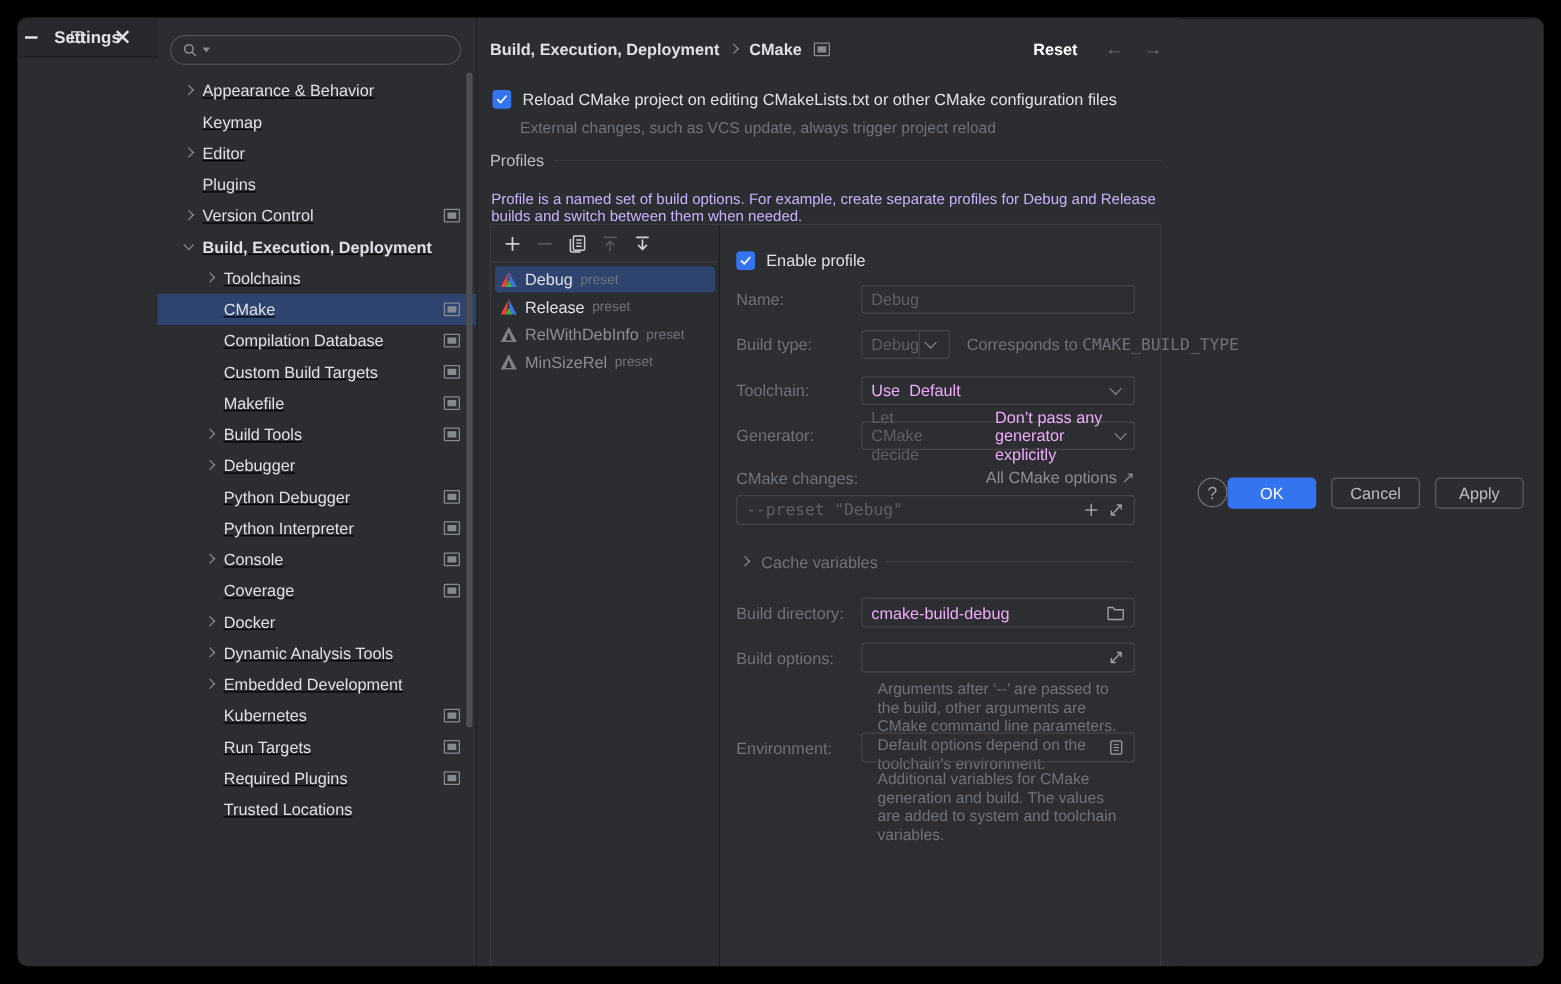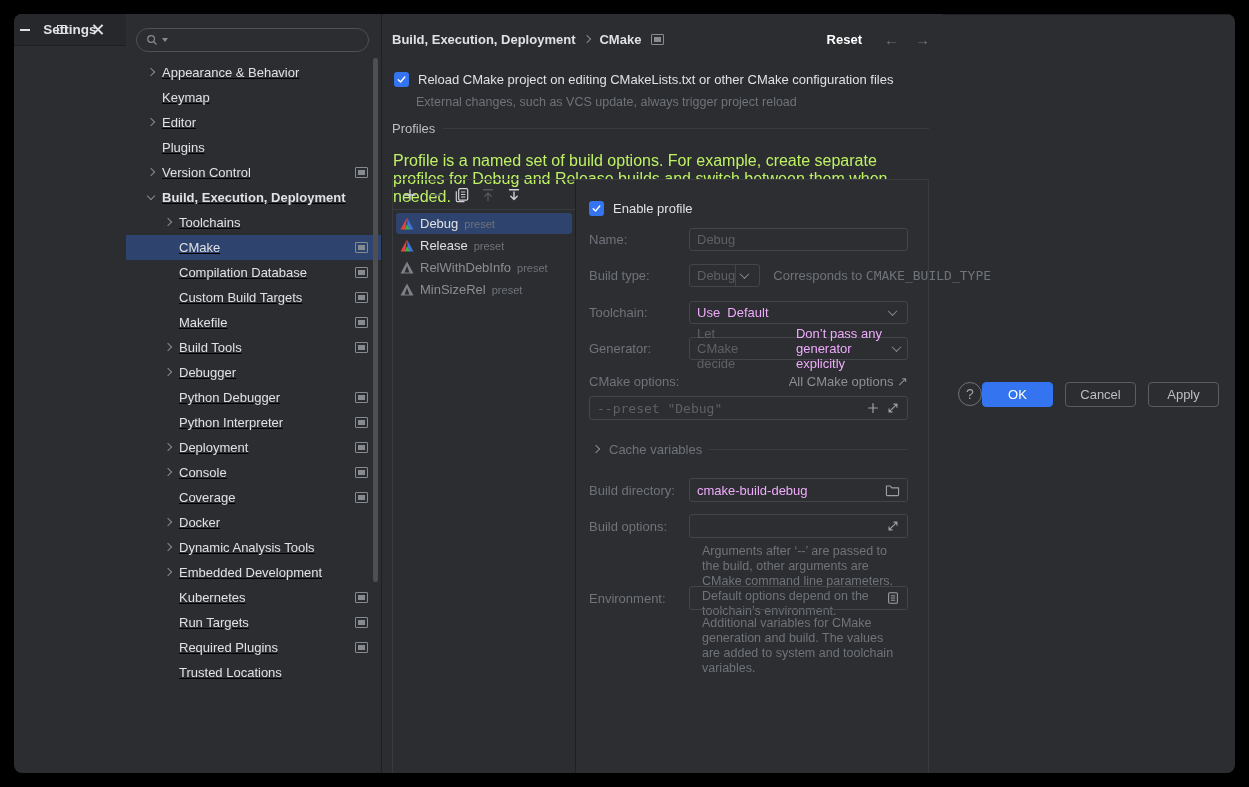--- a/index.html
+++ b/index.html
@@ -202,25 +202,20 @@
             <span class="tree-label">Python Debugger</span>
             <span class="monitor-icon"></span>
           </div>
           <div class="tree-row" style="padding-left: 35px;">
             <span class="chev hidden"></span>
             <span class="tree-label">Python Interpreter</span>
             <span class="monitor-icon"></span>
           </div>
           <div class="tree-row" style="padding-left: 35px;">
             <span class="chev"></span>
-            <span class="tree-label">Deployment</span>
-            <span class="monitor-icon"></span>
-          </div>
-          <div class="tree-row" style="padding-left: 35px;">
-            <span class="chev"></span>
             <span class="tree-label">Console</span>
             <span class="monitor-icon"></span>
           </div>
           <div class="tree-row" style="padding-left: 35px;">
             <span class="chev hidden"></span>
             <span class="tree-label">Coverage</span>
             <span class="monitor-icon"></span>
           </div>
           <div class="tree-row" style="padding-left: 35px;">
             <span class="chev"></span>
@@ -281,21 +276,21 @@
         </span>
         <span class="chk-label">Reload CMake project on editing CMakeLists.txt or other CMake configuration files</span>
       </div>
       <div class="hint" style="position:absolute; left:34px; top:81px;">External changes, such as VCS update, always trigger project reload</div>
 
       <div class="group-line" style="position:absolute; left:10px; right:13px; top:107px;">
         <span style="color:#bcbec4; font-size:13px;">Profiles</span>
         <span class="rule"></span>
       </div>
 
-      <div style="position:absolute; left:11px; right:13px; top:138px; color:#bef264; font-size:16px;">Profile is a named set of build options. For example, create separate profiles for Debug and Release builds and switch between them when needed.</div>
+      <div style="position:absolute; left:11px; right:13px; top:138px; color:#c4b5fd; font-size:12px;">Profile is a named set of build options. For example, create separate profiles for Debug and Release builds and switch between them when needed.</div>
 
       <div class="panel">
 
         <div class="plist">
           <div class="plist-toolbar">
             <div class="tb-btn">
               <svg width="16" height="16" viewBox="0 0 16 16">
                   <path d="M8 3v10M3 8h10" stroke="#ced0d6" stroke-width="1.4" stroke-linecap="round"></path>
                 </svg>
             </div>
@@ -401,21 +396,21 @@
           <div class="frow" style="top:157px;">
             <span class="flabel">Generator:</span>
             <div class="field grow">
               <span class="val-dim">Let CMake decide</span>
               <span class="val-lit" style="margin-left:10px;padding-left:38px;">Don’t pass any generator explicitly</span>
               <span class="combo-arrow" style="margin-left:auto;"></span>
             </div>
           </div>
 
           <div class="frow" style="top:194px;">
-            <span class="flabel" style="width:auto;">CMake options:</span>
+            <span class="flabel" style="width:auto;">CMake changes:</span>
             <span class="link-dim" style="margin-left:auto;"><span>All CMake options</span> <span>↗</span></span>
           </div>
 
           <div class="frow" style="top:216px;">
             <div class="field grow" style="height:24px;">
               <span class="val-dim mono">--preset "Debug"</span>
               <span class="field-icons">
                 <svg width="14" height="14" viewBox="0 0 16 16">
                     <path d="M8 3v10M3 8h10" stroke="#9da0a6" stroke-width="1.4" stroke-linecap="round"></path>
                   </svg>

